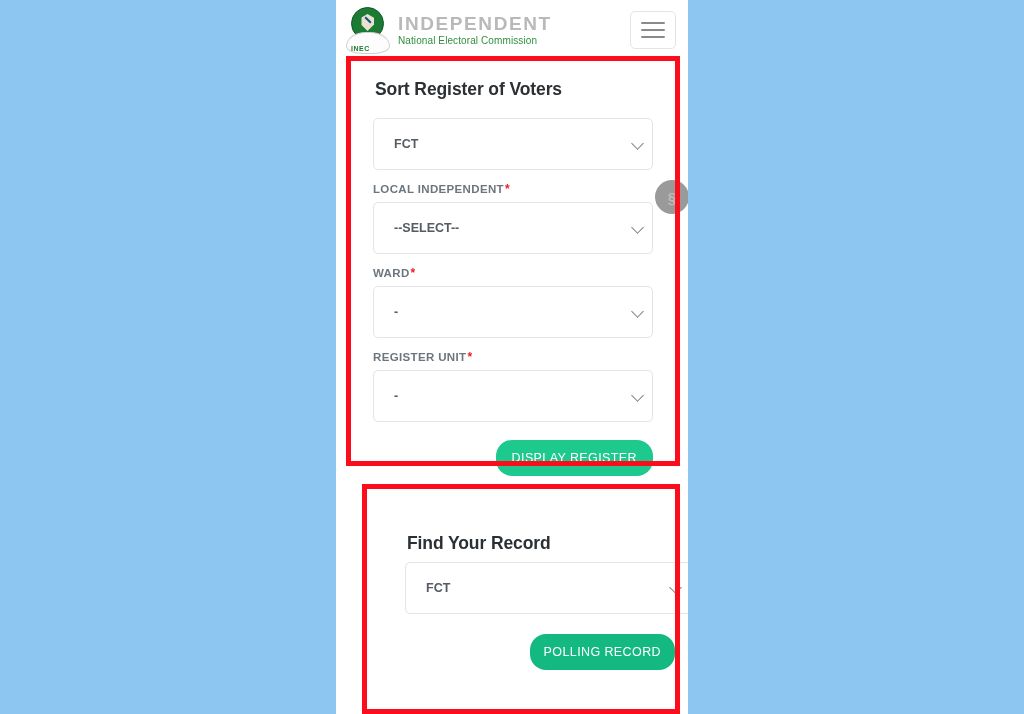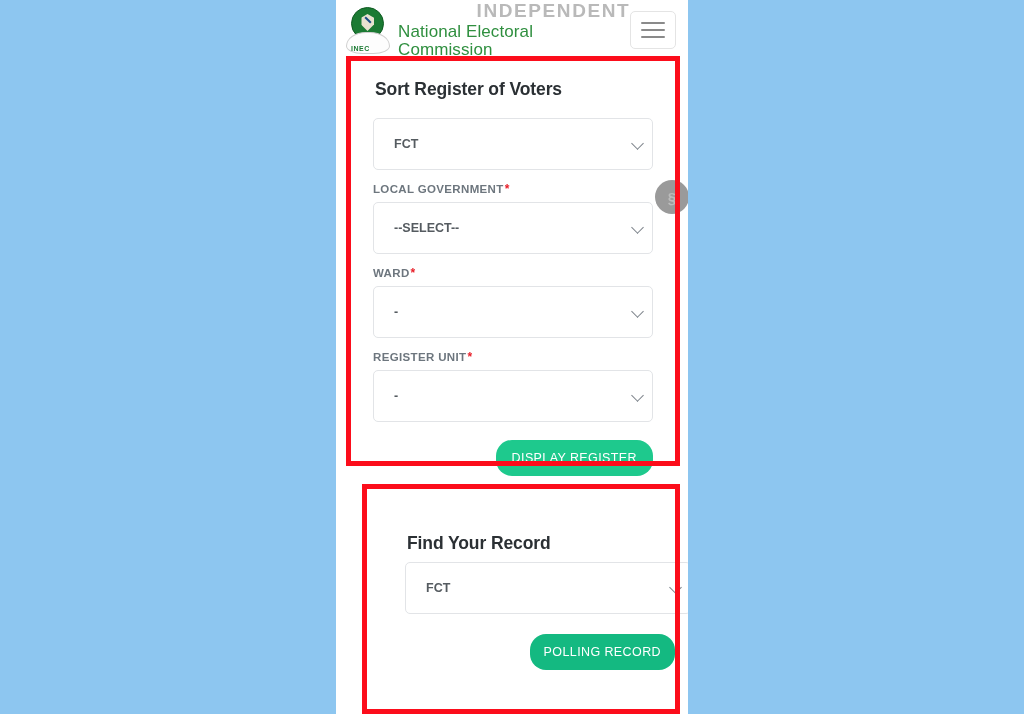--- a/index.html
+++ b/index.html
@@ -106,24 +106,23 @@
     flex-direction: column;
     justify-content: center;
     line-height: 1.05;
   }
   .brand-line1 {
     font-size: 19px;
     font-weight: bold;
     letter-spacing: 1.6px;
     color: #b9b9b9;
     font-family: "Liberation Sans", sans-serif;
-    text-align: right;
   }
   .brand-line2 {
-    font-size: 17px;
+    font-size: 10px;
     color: #2f8f3f;
     letter-spacing: 0.1px;
     margin-top: 2px;
     font-family: "Liberation Sans", sans-serif;
   }
   .navbar-toggler {
     width: 46px;
     height: 38px;
     border: 1px solid #e4e4e4;
     border-radius: 5px;
@@ -349,21 +348,21 @@
 
     <div class="field-group">
       <div class="select-wrap">
         <div class="ui-select">FCT</div>
         <span class="chev"></span>
       </div>
     </div>
 
     <div class="field-group">
       <label class="field-label">
-        <span>LOCAL GOVERNMENT</span><span class="req-star">*</span>
+        <span>LOCAL INDEPENDENT</span><span class="req-star">*</span>
       </label>
       <div class="select-wrap">
         <div class="ui-select">--SELECT--</div>
         <span class="chev"></span>
       </div>
     </div>
 
     <div class="field-group">
       <label class="field-label">
         <span>WARD</span><span class="req-star">*</span>

